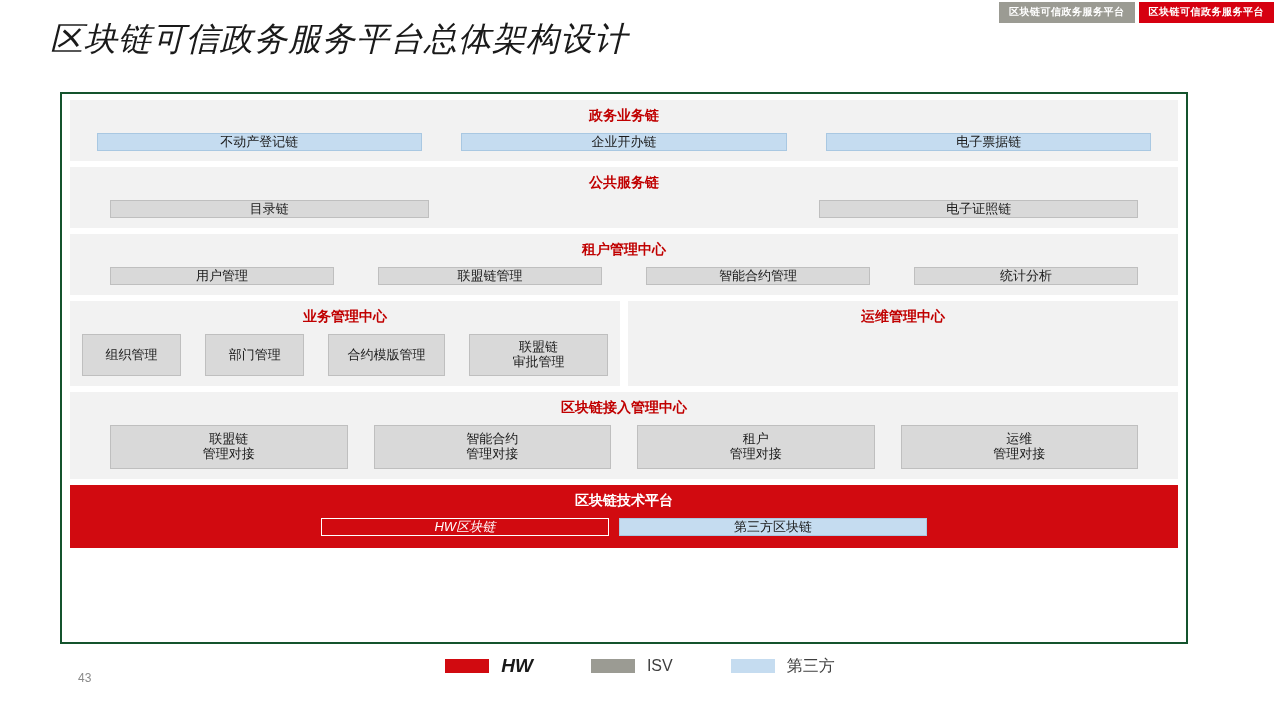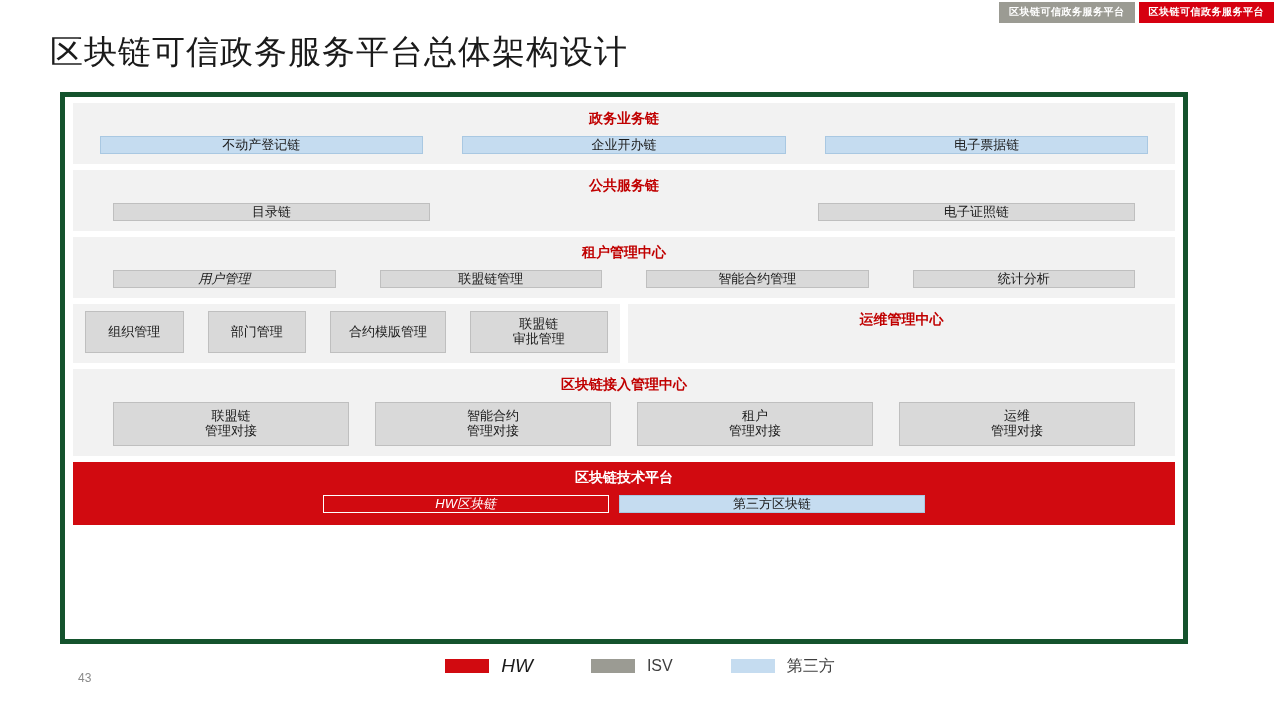--- a/index.html
+++ b/index.html
@@ -30,35 +30,36 @@
     letter-spacing: 0.5px;
     white-space: nowrap;
   }
   .top-tab.inactive { background: #9b9b93; }
   .top-tab.active { background: #d60010; }
 
   
   .page-title {
     position: absolute;
     left: 50px;
-    top: 30px;
+    top: 17px;
     font-family: "Liberation Serif", serif;
     font-size: 33px;
     color: #1a1a1a;
     letter-spacing: 1px;
+    font-style: italic;
   }
 
   
   .frame {
     position: absolute;
     left: 60px;
     top: 92px;
     width: 1128px;
     height: 552px;
-    border: 5px solid #14532d;
+    border: 2px solid #14532d;
     background: #ffffff;
     box-sizing: border-box;
     padding: 6px 8px;
   }
 
   .band {
     background: #f2f2f2;
     margin-bottom: 6px;
     padding: 7px 0 10px 0;
   }
@@ -158,21 +159,21 @@
   }
   .swatch.red { background: #d10a10; }
   .swatch.gray { background: #9b9b93; }
   .swatch.blue { background: #c5dcf0; }
   .legend-label {
     font-size: 16px;
     color: #3f3f3f;
   }
   .legend-label.hw {
     font-style: italic;
-    font-weight: normal;
+    font-weight: bold;
     font-size: 19px;
     color: #1a1a1a;
   }
   .page-number {
     position: absolute;
     left: 78px;
     top: 671px;
     font-size: 12px;
     color: #8a8a8a;
   }
@@ -202,29 +203,30 @@
     <div class="band-title">公共服务链</div>
     <div class="row" style="justify-content:space-between;padding:0 40px;">
       <div class="cell w-dir" style="width:31%;">目录链</div>
       <div class="cell w-dir" style="width:31%;">电子证照链</div>
     </div>
   </div>
 
   <div class="band">
     <div class="band-title">租户管理中心</div>
     <div class="row" style="padding:0 40px;gap:44px;">
-      <div class="cell w-four" style="flex:1;font-style:italic;">用户管理</div>
+      <div class="cell w-four" style="flex:1;">用户管理</div>
       <div class="cell w-four" style="flex:1;">联盟链管理</div>
       <div class="cell w-four" style="flex:1;">智能合约管理</div>
       <div class="cell w-four" style="flex:1;">统计分析</div>
     </div>
   </div>
 
   <div class="split">
     <div class="band">
+      <div class="band-title">业务管理中心</div>
       <div class="row" style="padding:0 12px;gap:24px;">
         <div class="cell two-line" style="flex:0.85;">组织管理</div>
         <div class="cell two-line" style="flex:0.85;">部门管理</div>
         <div class="cell two-line" style="flex:1;">合约模版管理</div>
         <div class="cell two-line" style="flex:1.2;">联盟链
 审批管理</div>
       </div>
     </div>
     <div class="band">
       <div class="band-title">运维管理中心</div>

